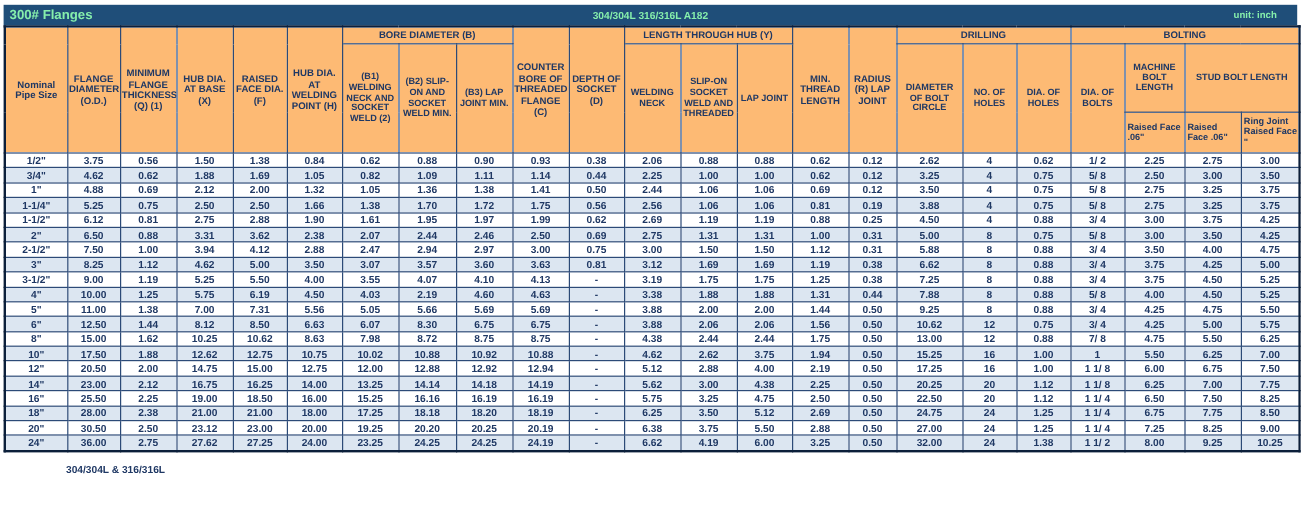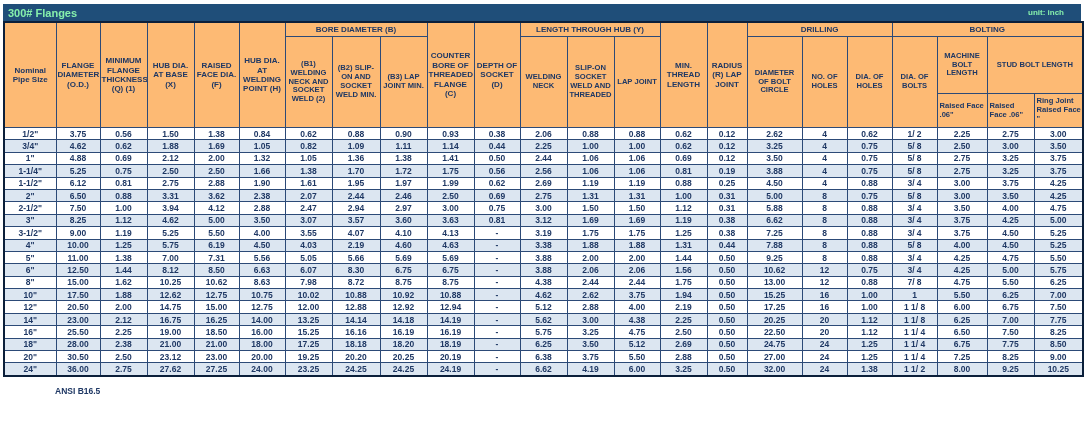--- a/index.html
+++ b/index.html
@@ -40,20 +40,21 @@
   
   .footer { margin:9px 0 0 52px; font-size:8.5px; font-weight:bold; line-height:1.32; color:#1F3864; }
 </style>
 </head>
 <body>
 
 <div class="wrap">
 
   <div class="titlebar">
     <span class="left">300# Flanges</span>
+    <span class="center">304/304L 316/316L A182</span>
     <span class="right">unit: inch</span>
   </div>
 
   <table>
     <colgroup>
       <col style="width:52px">
         <col style="width:44px">
         <col style="width:47px">
         <col style="width:47px">
       <col style="width:45px">
@@ -611,16 +612,16 @@
           <td>1.38</td>
           <td>1 1/ 2</td>
           <td>8.00</td>
           <td>9.25</td>
           <td>10.25</td>
         </tr>
       </tbody>
   </table>
 
   <div class="footer">
-    <div>ANSI B16.5</div>
+    <div>304/304L &amp; 316/316L</div>
   </div>
 
 </div>
 
 </body></html>

